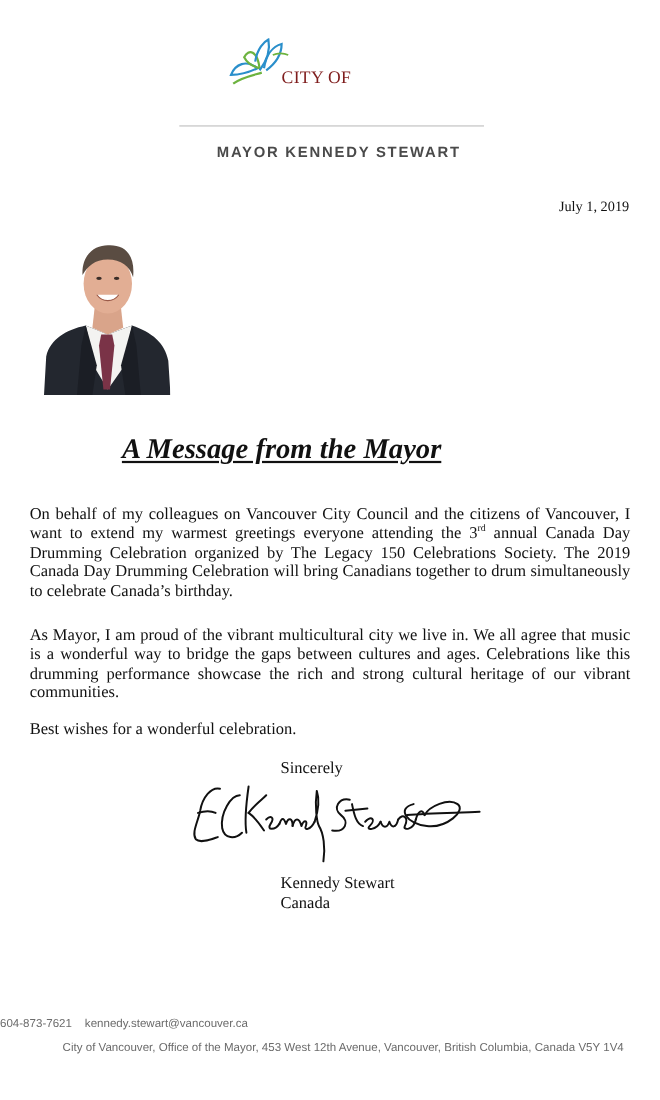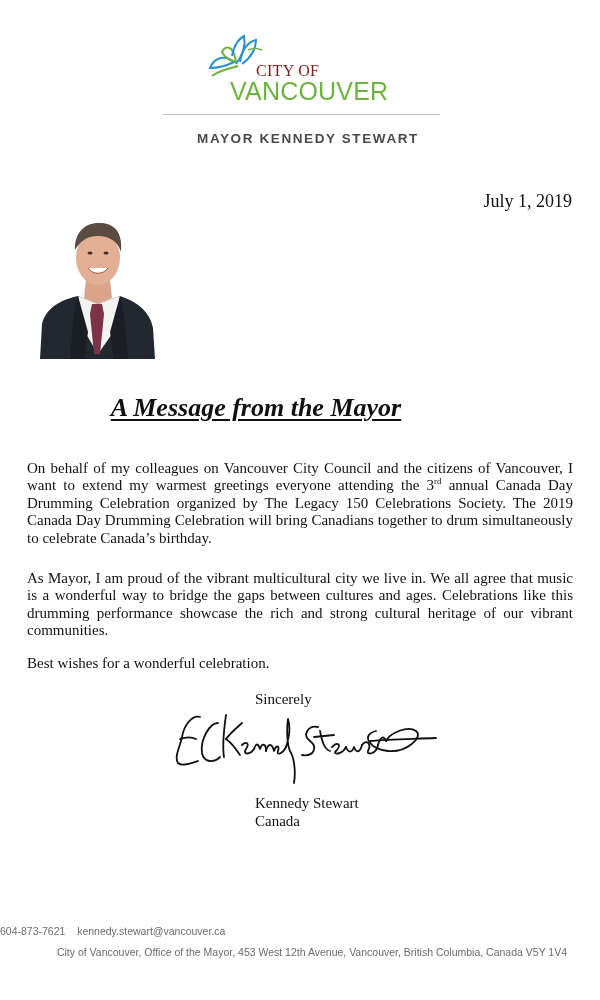--- a/index.html
+++ b/index.html
@@ -7,21 +7,21 @@
     body { position: relative; font-family: "Liberation Serif", serif; color: #111; }
 
     .logo { position: absolute; left: 204px; top: 30px; width: 180px; height: 76px; }
     .logo-mark { position: absolute; left: 0; top: 2px; width: 60px; height: 50px; }
     .logo-city { position: absolute; left: 52px; top: 32px; font-family: Liberation Serif, serif; font-size: 16px; color: #7f1d1d; letter-spacing: 0.3px; }
     .logo-van { position: absolute; left: 26px; top: 47px; font-family: "Liberation Sans", sans-serif; font-size: 25px; color: #6db33f; letter-spacing: 0.2px; line-height: 28px; }
 
     .header-rule { position: absolute; left: 163px; top: 114px; width: 277px; height: 1px; background: #bdbdbd; }
     .mayor-banner { position: absolute; left: 0; width: 600px; top: 131px; text-align: center; font-family: "Liberation Sans", sans-serif; font-weight: bold; font-size: 13.5px; letter-spacing: 1.6px; color: #4a4a4a; padding-left: 16px; }
 
-    .date { position: absolute; right: 28px; top: 191px; font-size: 18px; }
+    .date { position: absolute; right: 28px; top: 180px; font-size: 13px; }
 
     .photo { position: absolute; left: 40px; top: 204px; width: 115px; height: 155px; overflow: hidden; }
 
     .title { position: absolute; left: 0; width: 512px; top: 393px; text-align: center; font-size: 26px; font-weight: bold; font-style: italic; }
     .title span { text-decoration: underline; text-decoration-thickness: 2px; text-underline-offset: 3px; }
 
     .body-text { position: absolute; left: 27px; width: 546px; font-size: 15px; line-height: 17.4px; text-align: justify; }
     .p1 { top: 460px; }
     .p2 { top: 570px; }
     .p3 { top: 655px; }
@@ -40,21 +40,20 @@
 <div class="logo">
   <svg class="logo-mark" viewBox="0 0 60 50">
     <path d="M6 36 C 10 26, 20 22, 30 30 C 22 34, 14 36, 6 36 Z" fill="none" stroke="#2a8fcb" stroke-width="2"></path>
     <path d="M8 44 C 16 38, 28 36, 34 34" fill="none" stroke="#6db33f" stroke-width="2"></path>
     <path d="M18 20 C 22 12, 30 14, 32 30 C 24 28, 20 24, 18 20 Z" fill="none" stroke="#6db33f" stroke-width="2"></path>
     <path d="M28 24 C 30 12, 36 6, 40 4 C 42 14, 38 24, 32 32" fill="none" stroke="#2a8fcb" stroke-width="2"></path>
     <path d="M36 30 C 38 18, 44 10, 52 8 C 52 18, 46 26, 38 32" fill="none" stroke="#2a8fcb" stroke-width="2"></path>
     <path d="M44 18 C 48 16, 54 16, 58 18" fill="none" stroke="#6db33f" stroke-width="1.6"></path>
   </svg>
   <div class="logo-city">CITY OF</div>
-  <div class="logo-van">VANCOUVER</div>
 </div>
 
 <div class="header-rule"></div>
 <div class="mayor-banner">MAYOR KENNEDY STEWART</div>
 
 <div class="date">July 1, 2019</div>
 
 <div class="photo">
   <svg width="115" height="155" viewBox="0 0 115 155">
     <rect width="115" height="155" fill="#ffffff"></rect>

